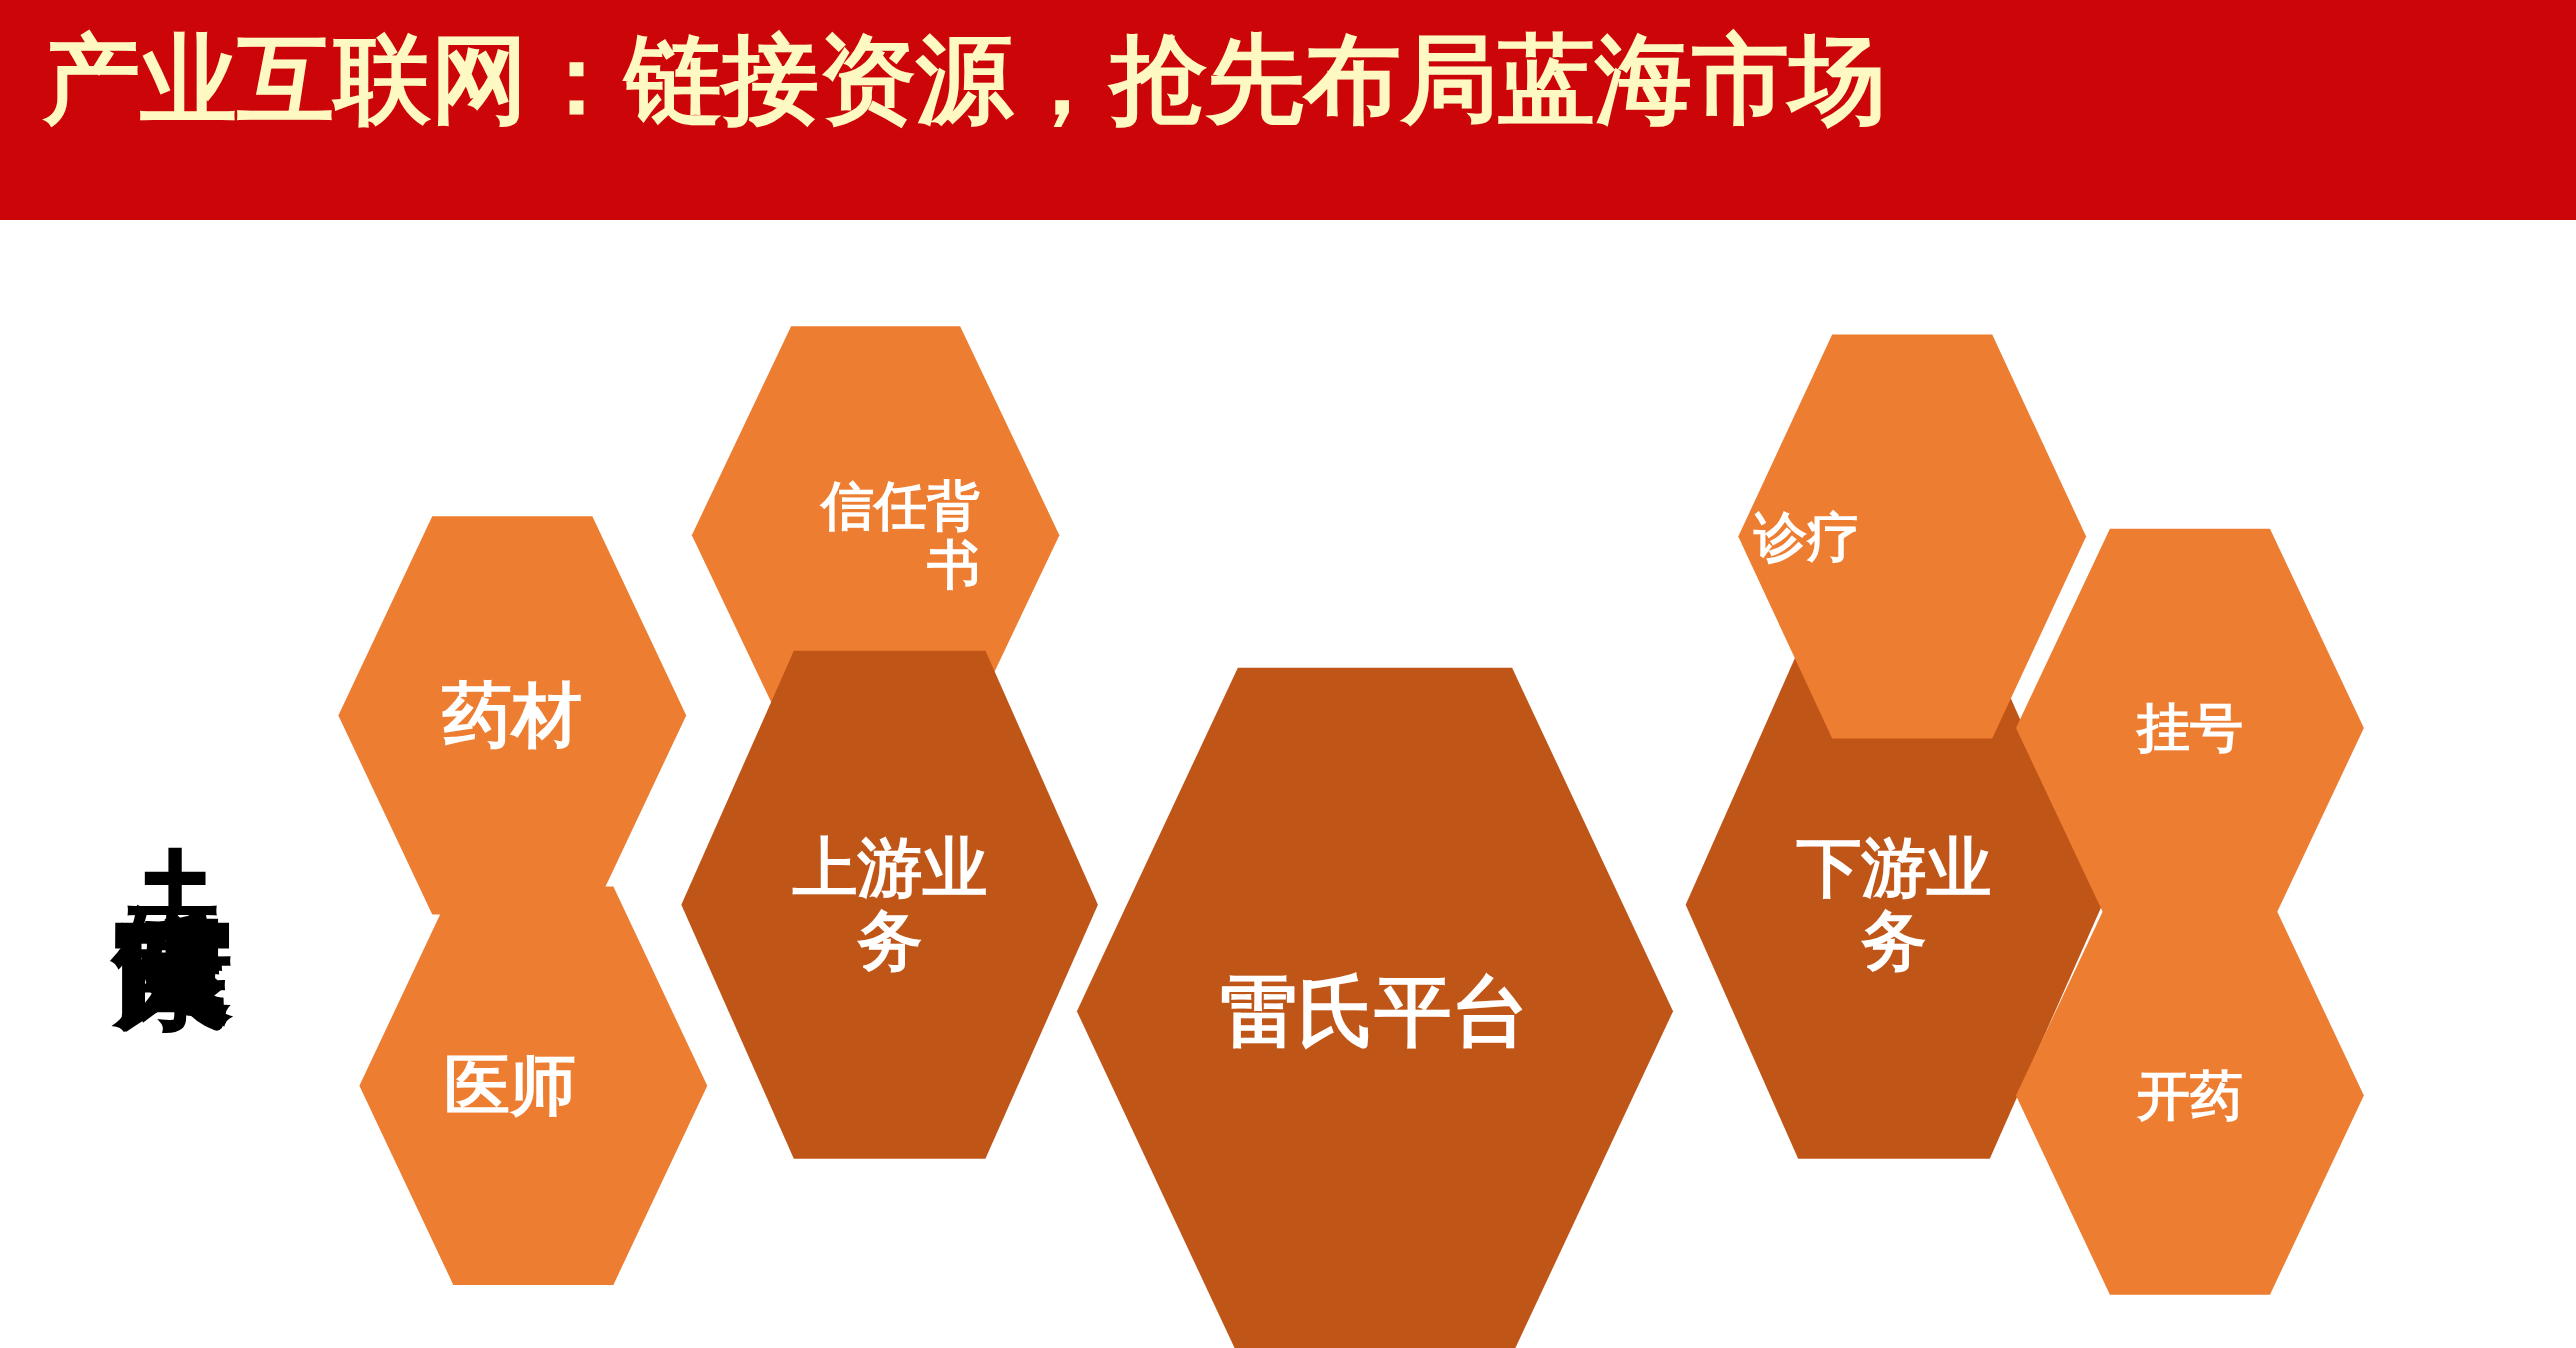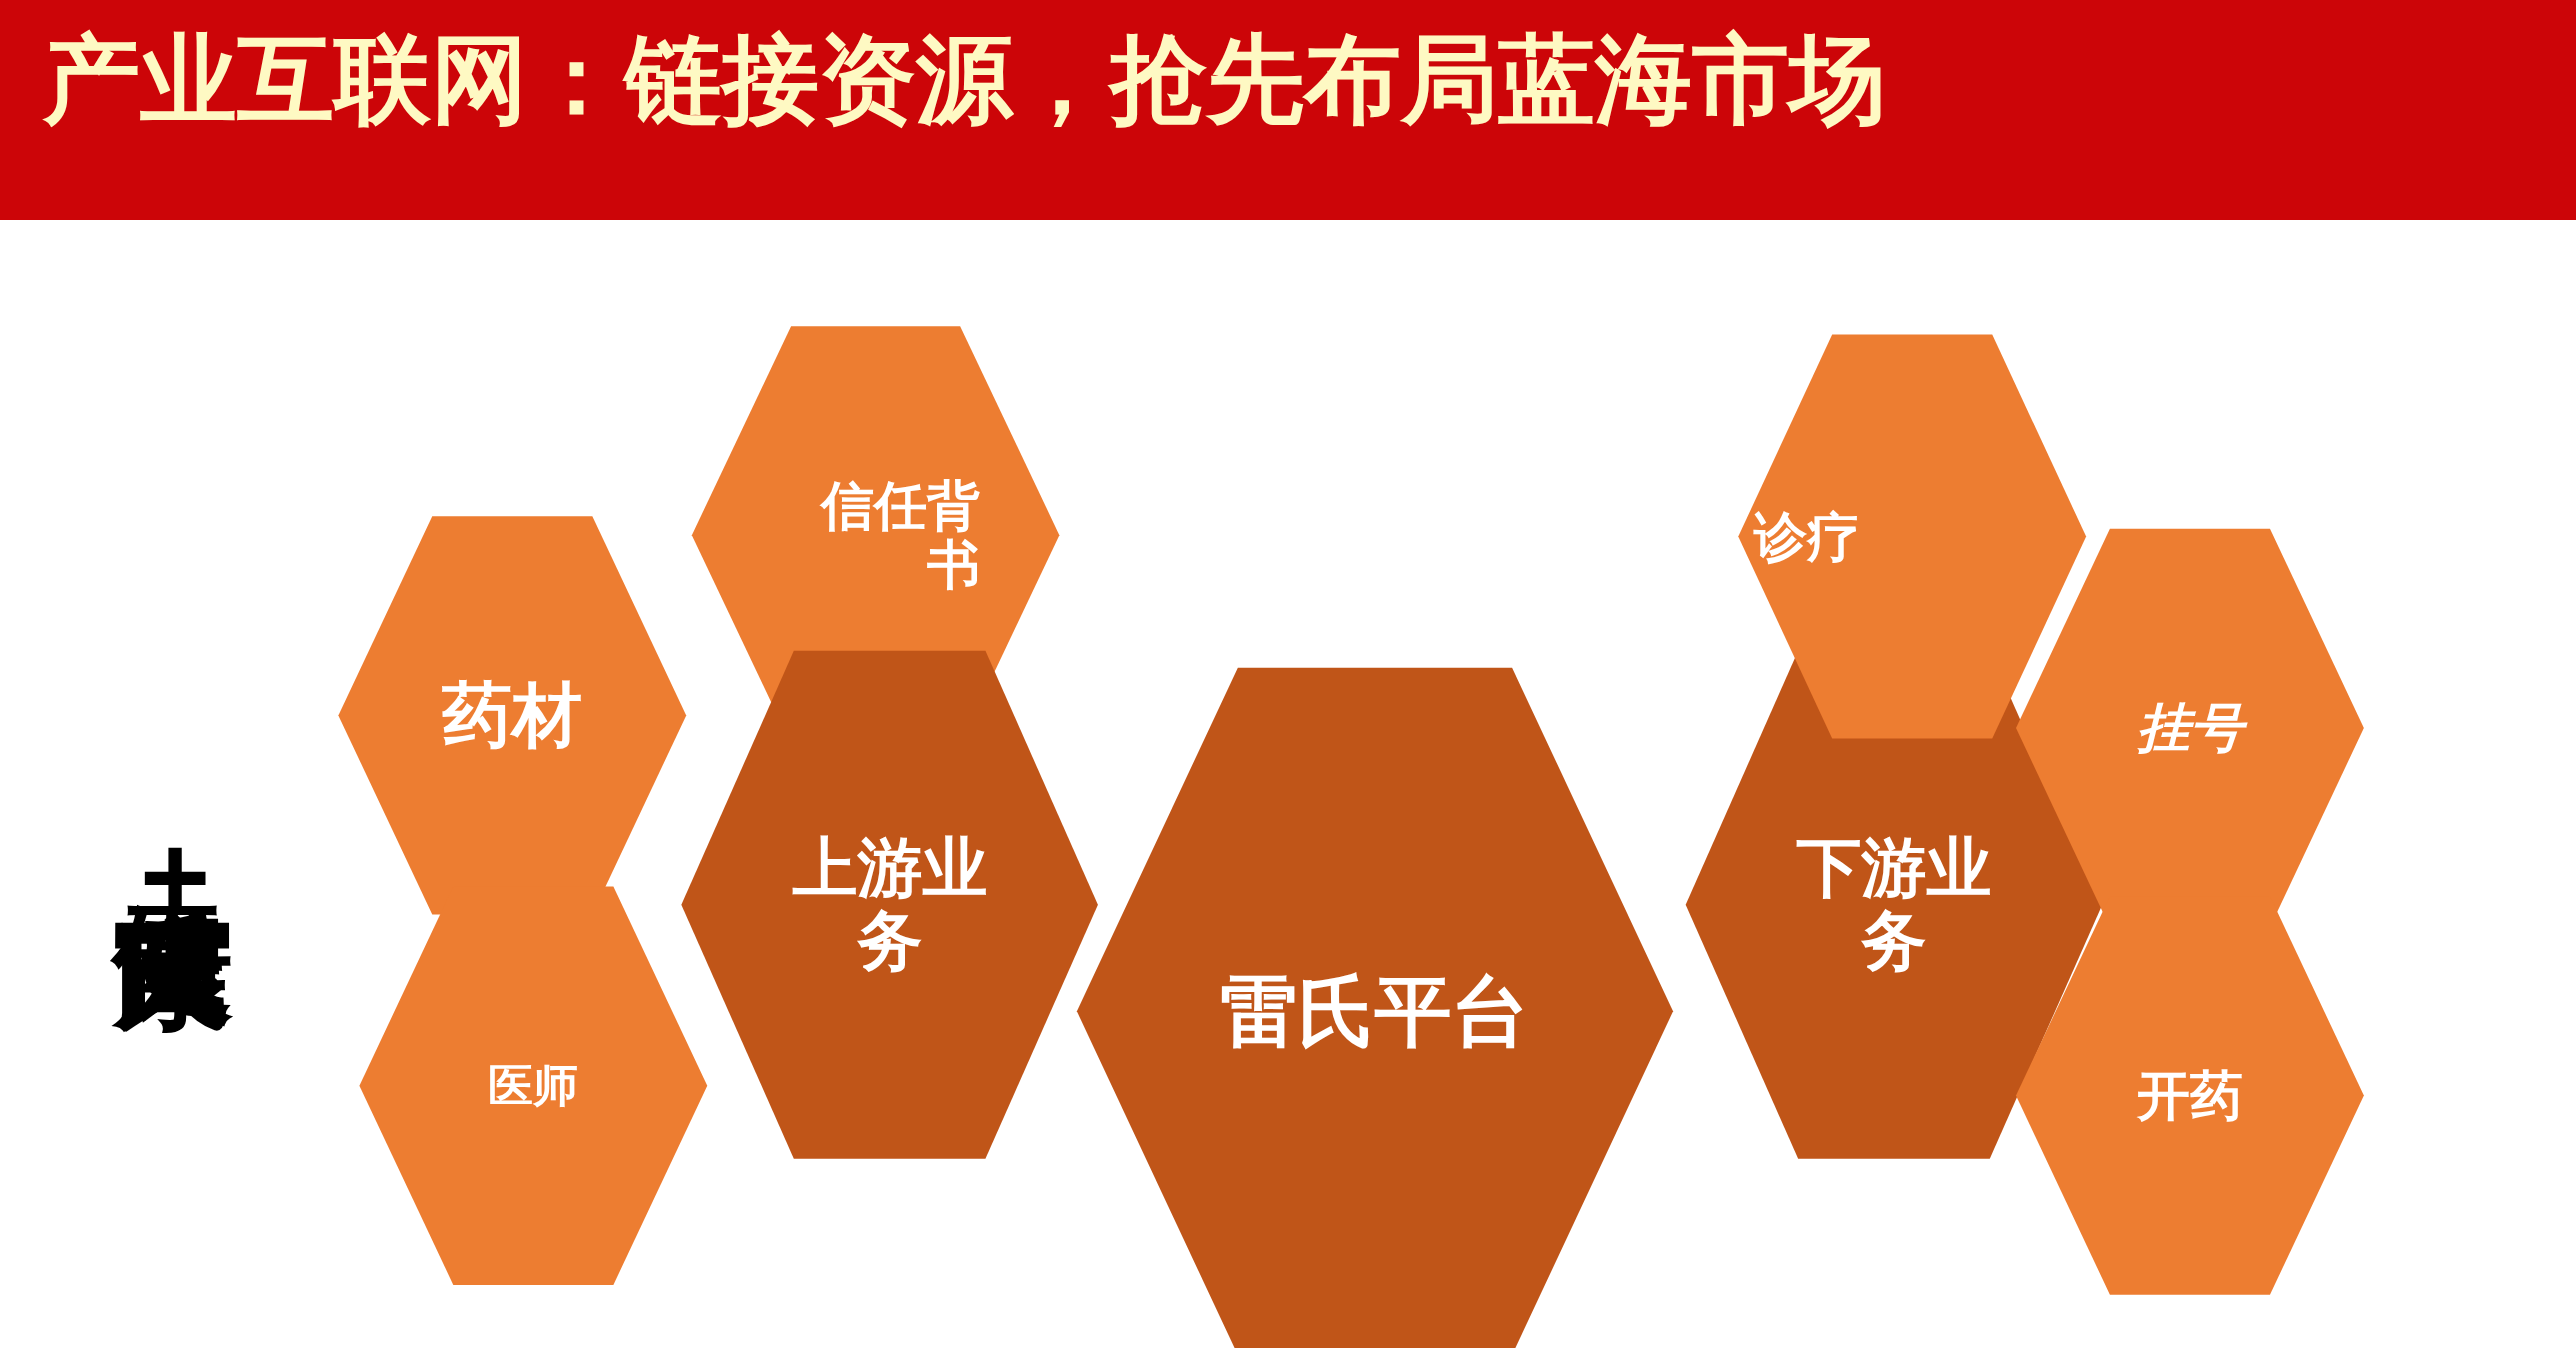--- a/index.html
+++ b/index.html
@@ -95,23 +95,23 @@
         <polygon points="2563.4,928.0 2836.6,928.0 2997.0,1290.0 2836.6,1652.0 2563.4,1652.0 2403.0,1290.0" fill="#C05518"></polygon>
         <polygon points="2611.9,477.0 2840.1,477.0 2974.0,765.0 2840.1,1053.0 2611.9,1053.0 2478.0,765.0" fill="#ED7D31"></polygon>
         <polygon points="3007.9,754.0 3236.1,754.0 3370.0,1038.0 3236.1,1322.0 3007.9,1322.0 2874.0,1038.0" fill="#ED7D31"></polygon>
         <polygon points="3007.9,1278.0 3236.1,1278.0 3370.0,1562.0 3236.1,1846.0 3007.9,1846.0 2874.0,1562.0" fill="#ED7D31"></polygon>
       </g>
   </svg>
 
   <div id="hex-labels">
       <div class="hex-label" style="left: 770px; top: 326px; width: 210px; height: 418px; font-size: 53px; text-align: right;">信任背书</div>
       <div class="hex-label" style="left: 407px; top: 516px; width: 210px; height: 398px; font-size: 70px;">药材</div>
-      <div class="hex-label" style="left: 428px; top: 887px; width: 210px; height: 398px; font-size: 45px;">医师</div>
+      <div class="hex-label" style="left: 405px; top: 887px; width: 210px; height: 398px; font-size: 66px;">医师</div>
       <div class="hex-label" style="left: 774px; top: 651px; width: 232px; height: 508px; font-size: 65px; text-align: center;">上游业务</div>
       <div class="hex-label" style="left: 1129px; top: 668px; width: 491px; height: 687px; font-size: 77px;">雷氏平台</div>
       <div class="hex-label" style="left: 1778px; top: 651px; width: 232px; height: 508px; font-size: 65px;">下游业务</div>
       <div class="hex-label" style="left: 1702px; top: 335px; width: 210px; height: 404px; font-size: 53px;">诊疗</div>
-      <div class="hex-label" style="left: 2085px; top: 529px; width: 210px; height: 398px; font-size: 53px; font-style: italic;">挂号</div>
+      <div class="hex-label" style="left: 2085px; top: 529px; width: 210px; height: 398px; font-size: 53px;">挂号</div>
       <div class="hex-label" style="left: 2085px; top: 897px; width: 210px; height: 398px; font-size: 53px;">开药</div>
     </div>
 
 </div>
 
 
 </body></html>

